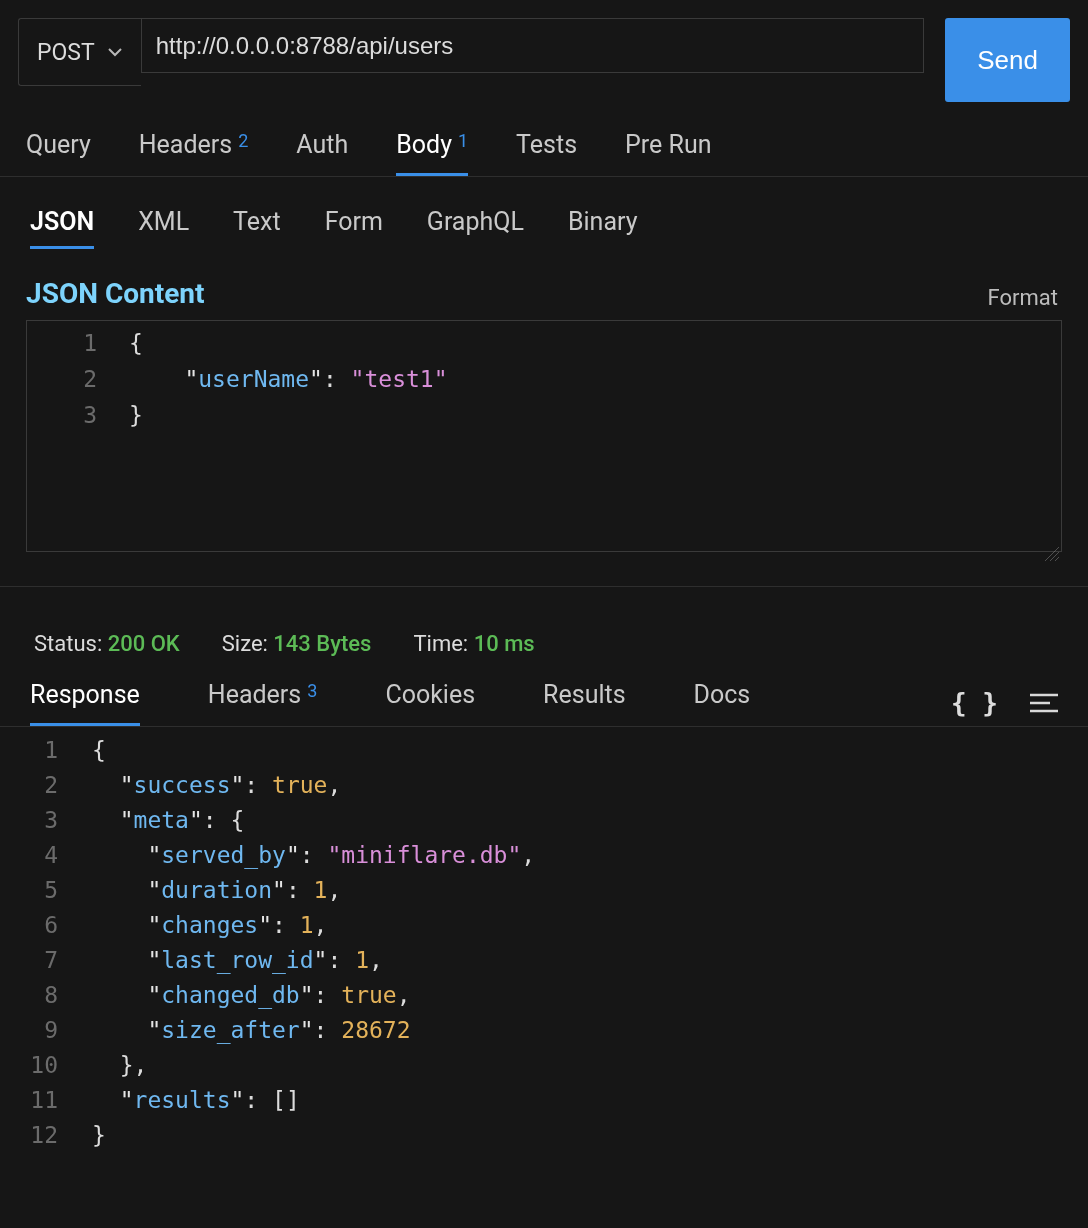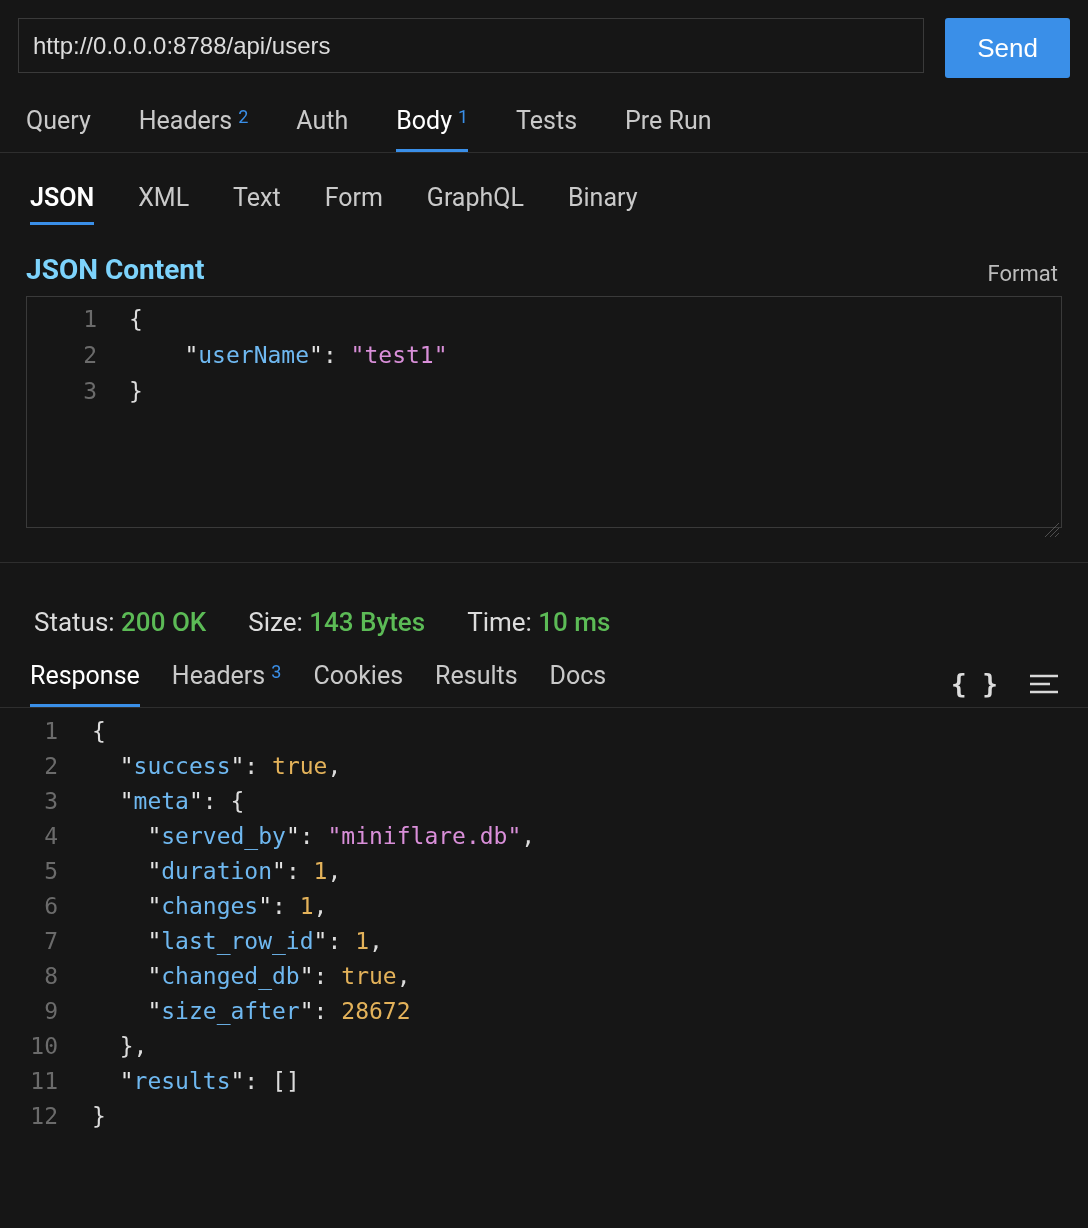--- a/index.html
+++ b/index.html
@@ -44,21 +44,21 @@
     height: 55px;
     border: 1px solid #3a3a3a;
     background: #161616;
     color: #dcdcdc;
     font-size: 24px;
     padding: 0 14px;
     outline: none;
   }
   .send-btn {
     margin-left: 21px;
-    height: 60px;
+    height: 84px;
     padding: 15px 32px;
     background: #3a8fe8;
     color: #fff;
     font-size: 26px;
     border: none;
     border-radius: 3px;
     cursor: pointer;
   }
 
   
@@ -170,35 +170,35 @@
   .divider {
     border-top: 1px solid #2e2e2e;
     margin-top: 34px;
   }
 
   
   .status-row {
     display: flex;
     gap: 42px;
     padding: 44px 34px 24px 34px;
-    font-size: 26px;
+    font-size: 22px;
   }
   .status-row .label { color: #dcdcdc; }
   .status-row .val { color: #5cbb56; font-weight: 500; }
 
   
   .resp-tabs-row {
     display: flex;
     align-items: center;
     padding: 0 30px;
     border-bottom: 1px solid #2e2e2e;
   }
   .resp-tabs {
     display: flex;
-    gap: 32px;
+    gap: 68px;
     flex: 1;
   }
   .resp-tab {
     display: flex;
     align-items: baseline;
     gap: 6px;
     font-size: 25px;
     color: #c9c9c9;
     padding-bottom: 14px;
     cursor: pointer;
@@ -237,20 +237,28 @@
     padding-right: 14px;
   }
   .resp-body .gutter div { height: 35px; }
   .resp-body .code .line { height: 35px; }
 
 </style>
 </head>
 <body>
 
 <div class="request-bar">
+  <div class="method-select">
+    <span>POST</span>
+    <span class="chev">
+      <svg width="16" height="16" viewBox="0 0 16 16">
+          <path d="M2 5 L8 11 L14 5" fill="none" stroke="#b8b8b8" stroke-width="2"></path>
+        </svg>
+    </span>
+  </div>
   <input class="url-input" value="http://0.0.0.0:8788/api/users" style="">
   <button class="send-btn">Send</button>
 </div>
 
 <div class="tabs">
   <div class="tab">
       <span>Query</span>
     </div>
   <div class="tab">
     <span>Headers</span>

